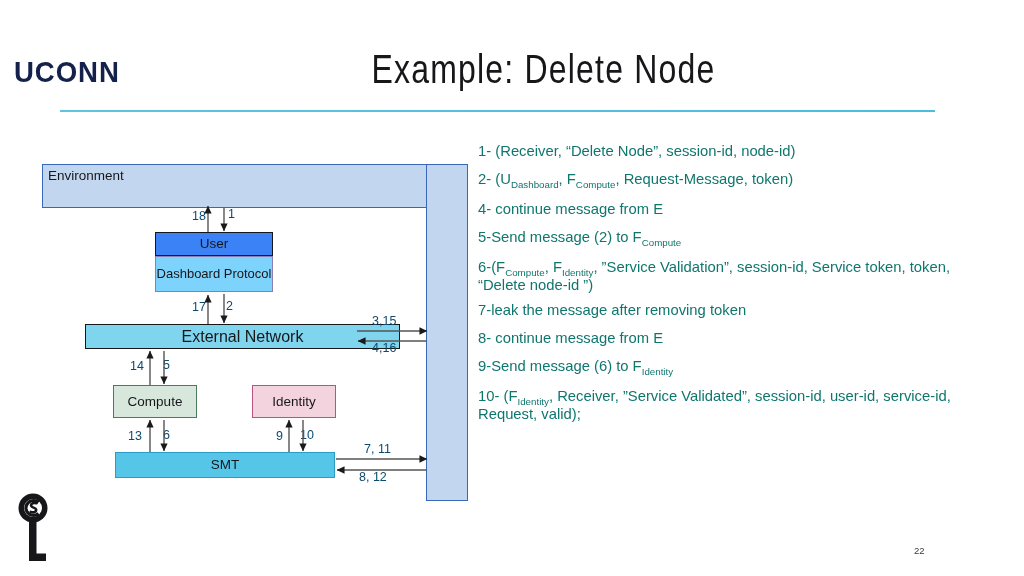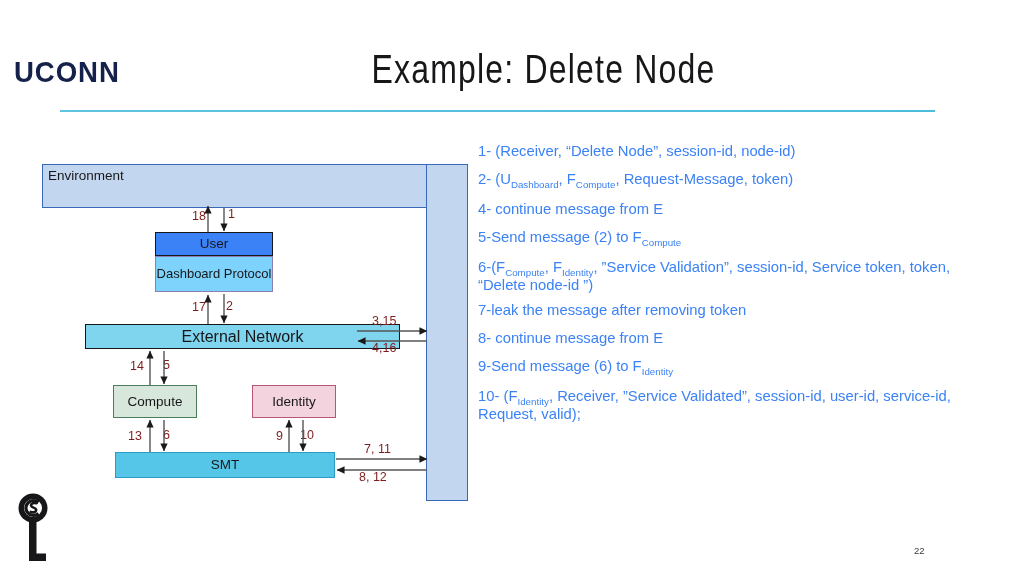--- a/index.html
+++ b/index.html
@@ -72,28 +72,28 @@
   }
   .box-identity{
     left:252px;top:385px;width:84px;height:33px;
     background:#f3d3de;border:1.4px solid #b7567d;font-size:13.5px;
   }
   .box-smt{
     left:115px;top:452px;width:220px;height:26px;
     background:#56c6e8;border:1.2px solid #2b9dc4;font-size:13.5px;
   }
 
-  .num{position:absolute;font-size:12.5px;color:#7f1d1d;}
+  .num{position:absolute;font-size:12.5px;color:#0c4a6e;}
   .arrow-svg{position:absolute;left:0;top:0;width:470px;height:576px;
     pointer-events:none;}
 
   
   .steps{
     position:absolute;left:478px;top:144px;width:520px;
-    font-size:14.8px;color:#3b82f6;line-height:1.06;
+    font-size:14.8px;color:#0f766e;line-height:1.06;
   }
   .step{margin-bottom:12px;}
   .step.tight{margin-bottom:11px;line-height:1.0;}
   sub{font-size:0.66em;}
 
   .page-num{
     position:absolute;left:914px;top:545px;
     font-size:9.5px;color:#3b3b3b;
   }
 

